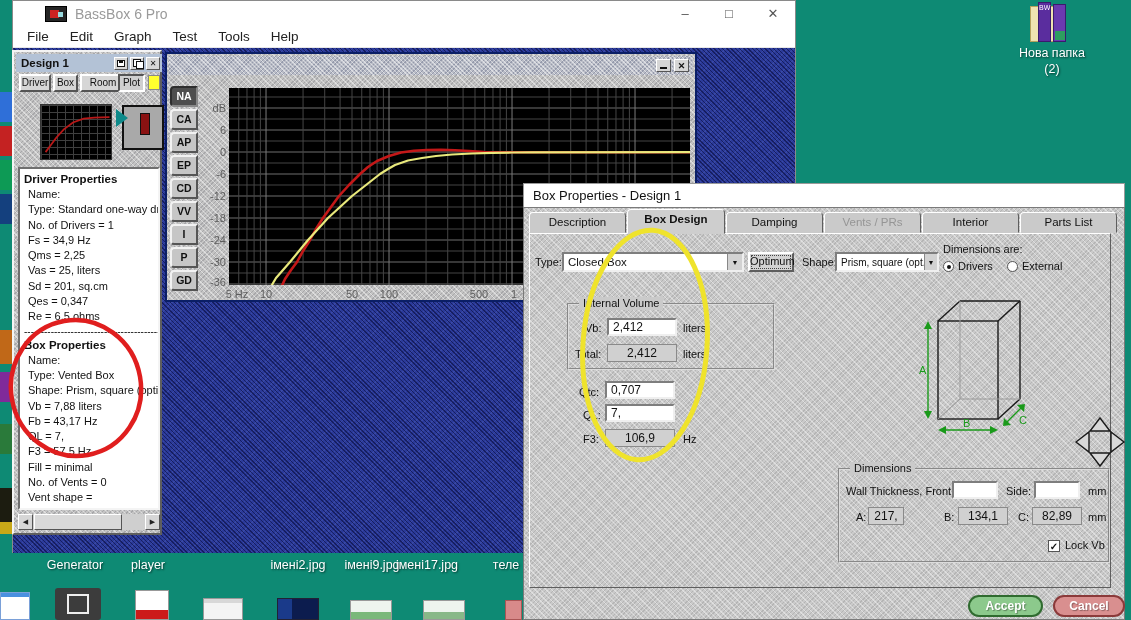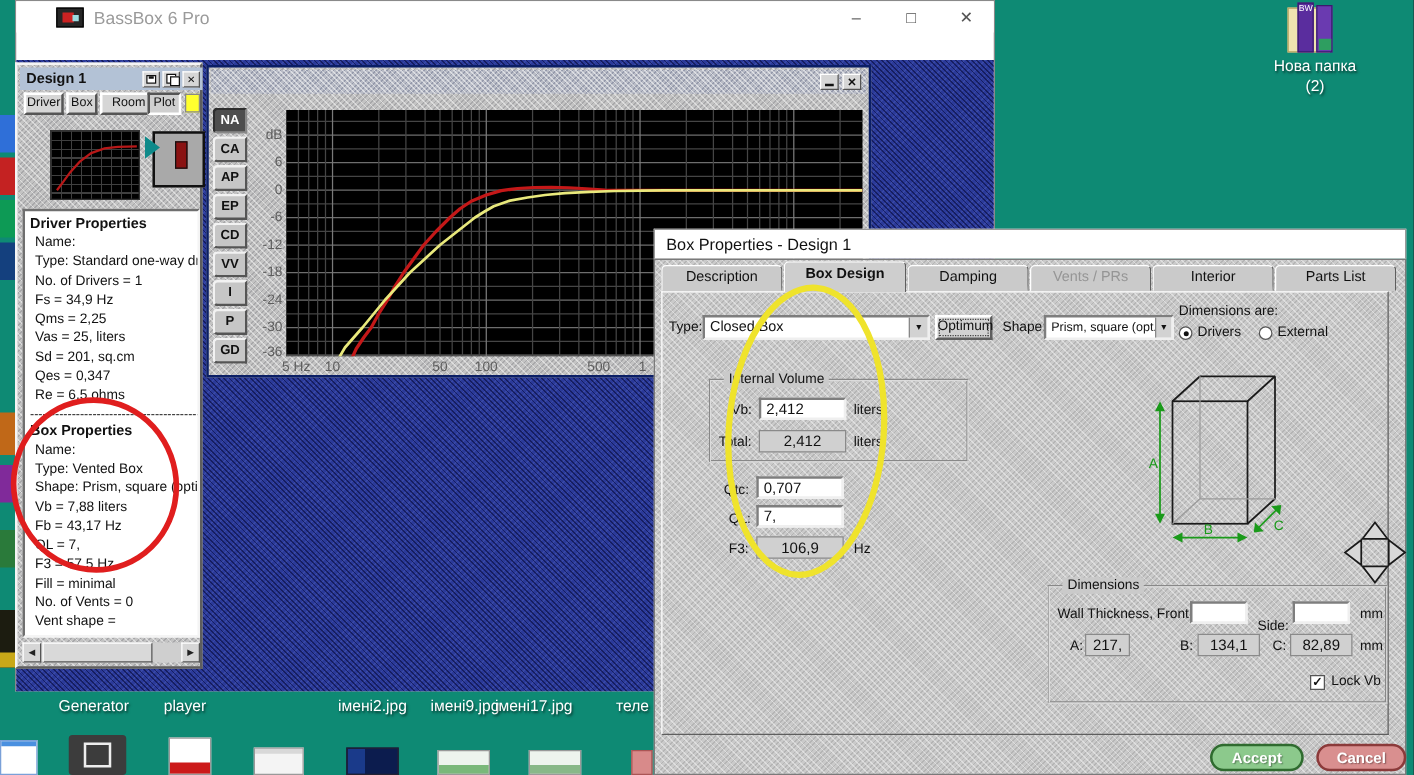--- a/index.html
+++ b/index.html
@@ -174,20 +174,28 @@
     <div id="main-title">
       <div class="app-ic">
           <i></i>
           <b></b>
         </div>
       <span class="t">BassBox 6 Pro</span>
       <div style="flex:1"></div>
       <div class="cap-btn">–</div>
       <div class="cap-btn">□</div>
       <div class="cap-btn">✕</div>
+    </div>
+    <div id="menubar">
+      <span>File</span>
+      <span>Edit</span>
+      <span>Graph</span>
+      <span>Test</span>
+      <span>Tools</span>
+      <span>Help</span>
     </div>
     <div id="client" class="navy"></div>
   </div>
 
   <div id="design-win" class="abs stucco raised">
     <div class="dw-title">
       <span class="t">Design 1</span>
       <div style="flex:1"></div>
       <div class="mini-btn">
           <span class="ic-save"></span>
@@ -437,21 +445,21 @@
         <path d="M27,51 L37,38 L17,38 Z"></path>
         <path d="M3,27 L16,17 L16,37 Z"></path>
         <path d="M51,27 L38,17 L38,37 Z"></path>
       </g>
     </svg>
 
     <div class="grp abs" style="left:315px;top:285px;width:272px;height:95px;z-index:11">
       <span class="grp-legend" style="left:10px">Dimensions</span>
       <span class="lbl abs" style="left:6px;top:15px">Wall Thickness, Front:</span>
       <div class="field abs" style="left:112px;top:11px;width:46px;height:18px"></div>
-      <span class="lbl abs" style="left:166px;top:25px">Side:</span>
+      <span class="lbl abs" style="left:166px;top:15px">Side:</span>
       <div class="field abs" style="left:194px;top:11px;width:46px;height:18px"></div>
       <span class="lbl abs" style="left:248px;top:15px">mm</span>
       <span class="lbl abs" style="left:16px;top:41px">A:</span>
       <div class="field-ro abs" style="left:28px;top:37px;width:36px;height:18px">217,</div>
       <span class="lbl abs" style="left:104px;top:41px">B:</span>
       <div class="field-ro abs" style="left:118px;top:37px;width:50px;height:18px">134,1</div>
       <span class="lbl abs" style="left:178px;top:41px">C:</span>
       <div class="field-ro abs" style="left:192px;top:37px;width:50px;height:18px">82,89</div>
       <span class="lbl abs" style="left:248px;top:41px">mm</span>
       <div class="abs" style="left:208px;top:69px;display:flex;align-items:center;gap:5px">

